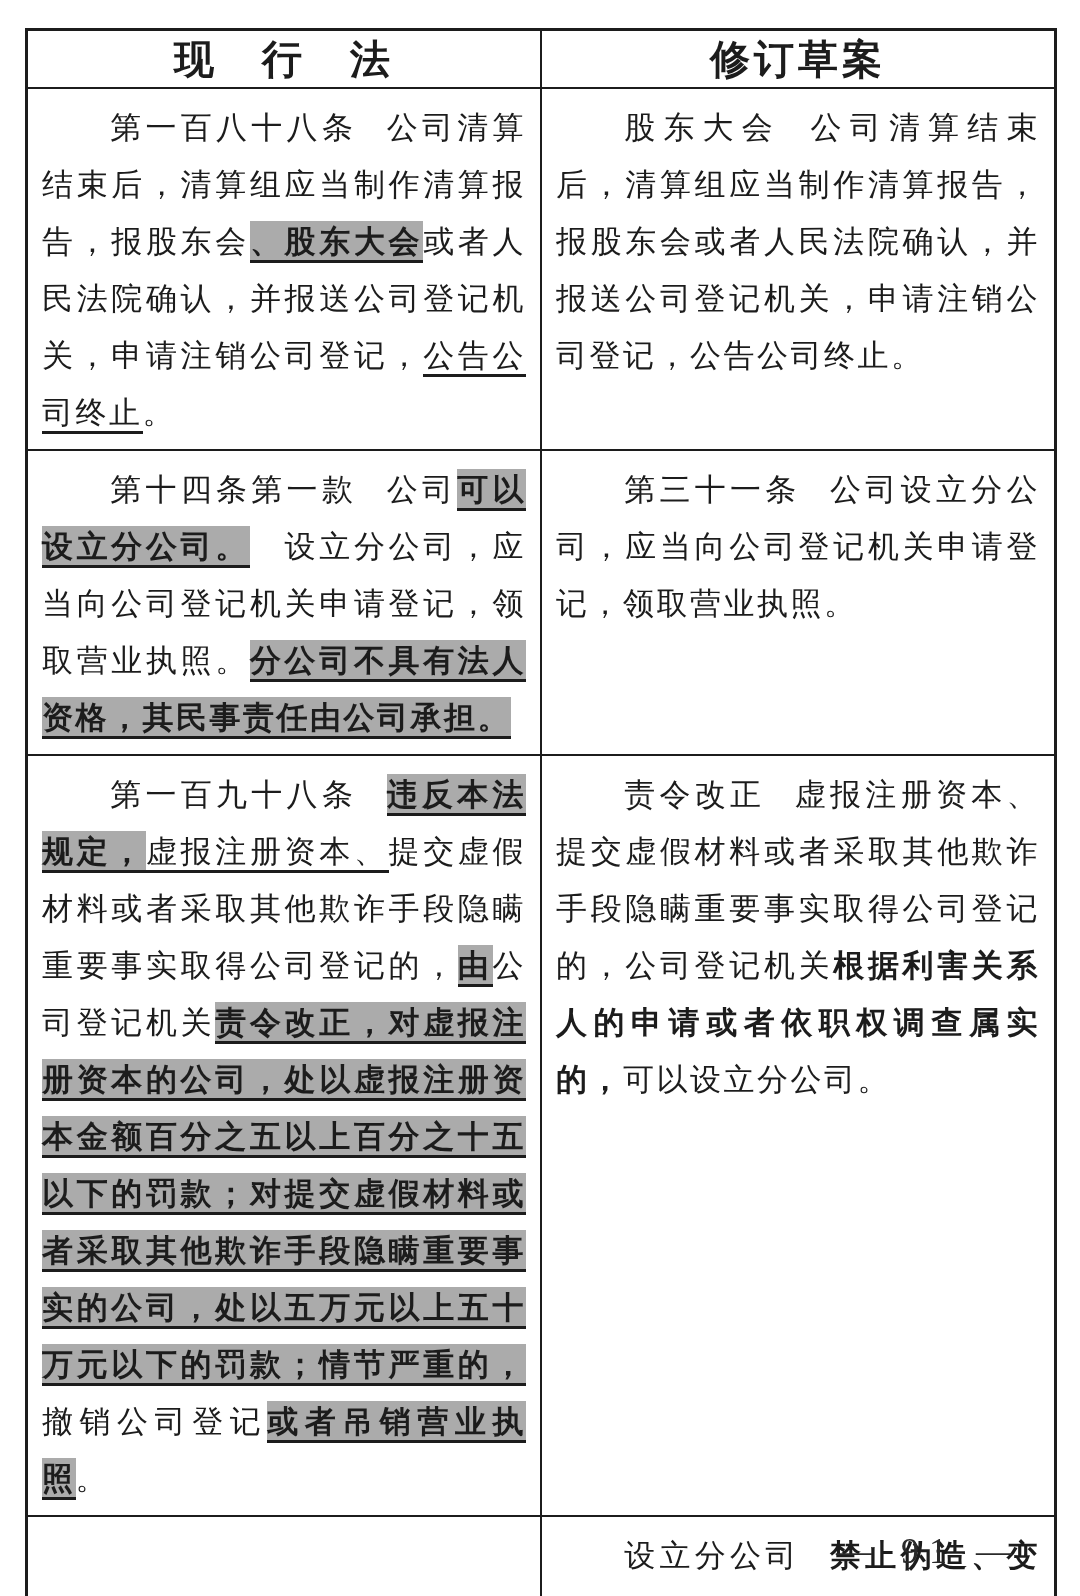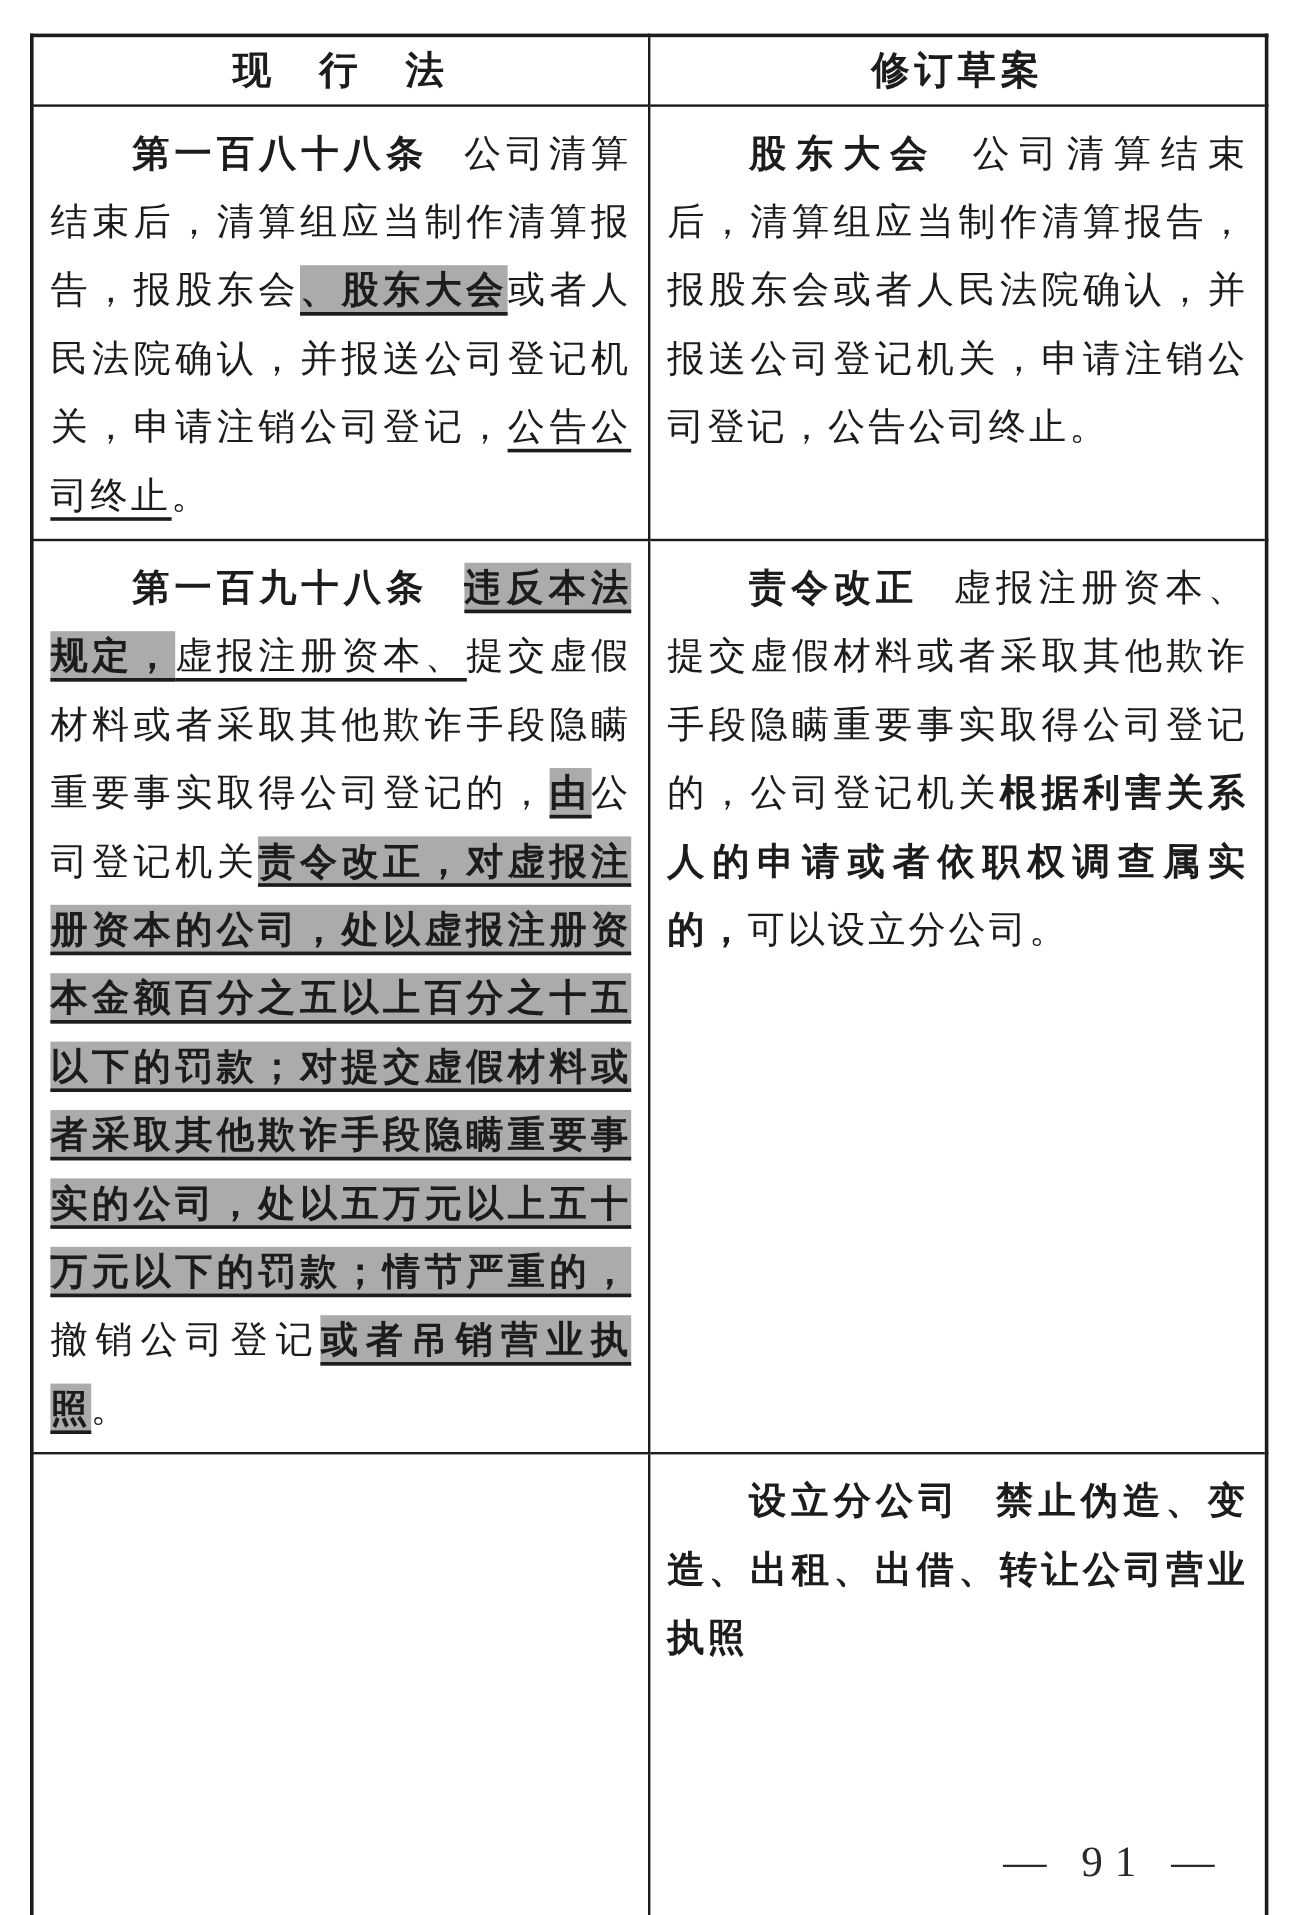--- a/index.html
+++ b/index.html
@@ -29,42 +29,42 @@
   }
   table.law-table th,
   table.law-table td {
     border: 2px solid #1c1c1c;
     vertical-align: top;
     padding: 0;
     width: 50%;
   }
   table.law-table th {
     height: 56px;
-    font-size: 32px;
+    font-size: 40px;
     font-weight: bold;
     vertical-align: middle;
     letter-spacing: 4px;
   }
   tbody tr:nth-child(1) td { height: 340px; }
   tbody tr:nth-child(2) td { height: 286px; }
   tbody tr:nth-child(3) td { height: 668px; }
   tbody tr:nth-child(4) td { height: 120px; }
   .cell-text {
     margin: 0;
     padding: 10px 14px 8px 14px;
     font-size: 31px;
     line-height: 57px;
     letter-spacing: 2.5px;
     text-align: justify;
     text-justify: inter-character;
     text-indent: 2.2em;
   }
   .seg { padding-bottom: 1px; }
   .seg-head {
-    font-weight: bold;
+    font-weight: normal;
     margin-right: 0.95em;
   }
   .seg-hl {
     background: var(--hl-color, #ababab);
     border-bottom: 3px solid #1c1c1c;
     padding-top: 3px;
     font-weight: bold;
   }
   .seg-ul {
     border-bottom: 3px solid #1c1c1c;
@@ -98,20 +98,28 @@
         <tr>
           <td>
             <p class="cell-text"><span class="seg seg-head">第一百八十八条</span><span class="seg seg-plain">公司清算结束后，清算组应当制作清算报告，报股东会</span><span class="seg seg-hl">、股东大会</span><span class="seg seg-plain">或者人民法院确认，并报送公司登记机关，申请注销公司登记，</span><span class="seg seg-ul">公告公司终止</span><span class="seg seg-plain">。</span></p>
           </td>
           <td>
             <p class="cell-text"><span class="seg seg-head">股东大会</span><span class="seg seg-plain">公司清算结束后，清算组应当制作清算报告，报股东会或者人民法院确认，并报送公司登记机关，申请注销公司登记，公告公司终止。</span></p>
           </td>
         </tr>
         <tr>
           <td>
+            <p class="cell-text"><span class="seg seg-head">第十四条第一款</span><span class="seg seg-plain">公司</span><span class="seg seg-hl">可以设立分公司。</span><span class="seg seg-plain">　设立分公司，应当向公司登记机关申请登记，领取营业执照。</span><span class="seg seg-hl">分公司不具有法人资格，其民事责任由公司承担。</span></p>
+          </td>
+          <td>
+            <p class="cell-text"><span class="seg seg-head">第三十一条</span><span class="seg seg-plain">公司设立分公司，应当向公司登记机关申请登记，领取营业执照。</span></p>
+          </td>
+        </tr>
+        <tr>
+          <td>
             <p class="cell-text"><span class="seg seg-head">第一百九十八条</span><span class="seg seg-hl">违反本法规定，</span><span class="seg seg-ul">虚报注册资本、</span><span class="seg seg-plain">提交虚假材料或者采取其他欺诈手段隐瞒重要事实取得公司登记的，</span><span class="seg seg-hl">由</span><span class="seg seg-plain">公司登记机关</span><span class="seg seg-hl">责令改正，对虚报注册资本的公司，处以虚报注册资本金额百分之五以上百分之十五以下的罚款；对提交虚假材料或者采取其他欺诈手段隐瞒重要事实的公司，处以五万元以上五十万元以下的罚款；情节严重的，</span><span class="seg seg-plain">撤销公司登记</span><span class="seg seg-hl">或者吊销营业执照</span><span class="seg seg-plain">。</span></p>
           </td>
           <td>
             <p class="cell-text"><span class="seg seg-head">责令改正</span><span class="seg seg-plain">虚报注册资本、提交虚假材料或者采取其他欺诈手段隐瞒重要事实取得公司登记的，公司登记机关</span><span class="seg seg-boldsans">根据利害关系人的申请或者依职权调查属实的，</span><span class="seg seg-plain">可以设立分公司。</span></p>
           </td>
         </tr>
         <tr>
           <td></td>
           <td>
             <p class="cell-text"><span class="seg seg-head">设立分公司</span><span class="seg seg-boldsans">禁止伪造、变造、出租、出借、转让公司营业执照</span></p>

